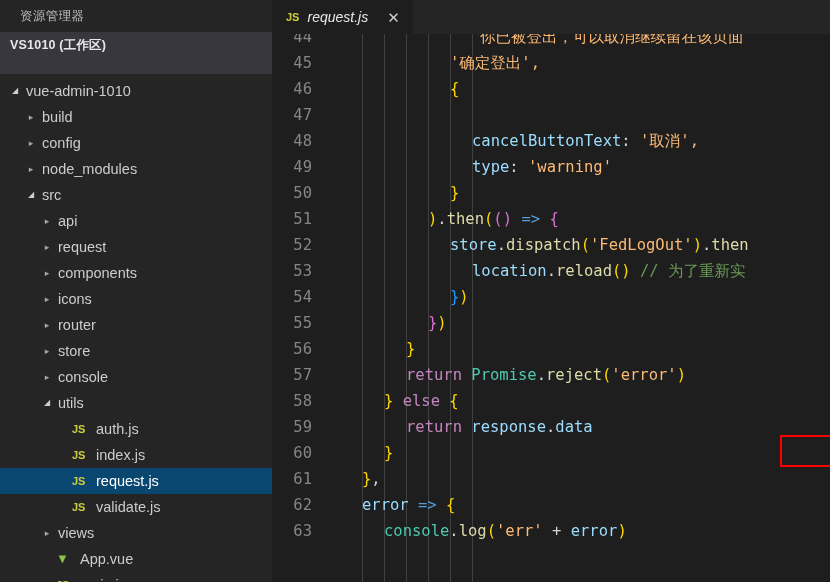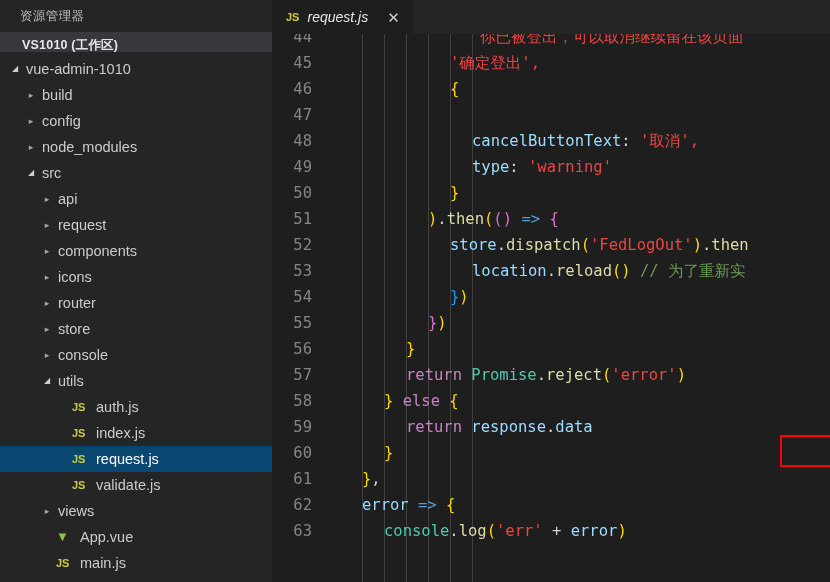--- a/index.html
+++ b/index.html
@@ -36,23 +36,23 @@
     height: 32px;
     line-height: 32px;
     padding-left: 20px;
     font-size: 12.5px;
     color: #bbbbbb;
     letter-spacing: 0.4px;
     background: #252526;
     white-space: nowrap;
   }
   .workspace-header {
-    height: 20px;
+    height: 42px;
     line-height: 26px;
-    padding-left: 22px;
+    padding-left: 10px;
     font-size: 12.5px;
     font-weight: bold;
     color: #e7e7e7;
     background: #37373d;
     white-space: nowrap;
     letter-spacing: 0.2px;
   }
   .tree {
     padding-top: 4px;
   }
@@ -174,21 +174,21 @@
   }
   .ctext {
     position: relative;
     padding-left: 0px;
     white-space: pre;
   }
 
   
   .t-plain   { color: #d4d4d4; }
   .t-key     { color: #c586c0; }   
-  .t-str     { color: #ef4444; }
+  .t-str     { color: #fdba74; }
   .t-fn      { color: #dcdcaa; }
   .t-var     { color: #9cdcfe; }
   .t-cls     { color: #4ec9b0; }
   .t-cmt     { color: #6a9955; }
   .t-brace   { color: #ffd700; }
   .t-brace2  { color: #da70d6; }
   .t-brace3  { color: #179fff; }
   .t-op      { color: #569cd6; }
   .t-prop    { color: #9cdcfe; }
 

